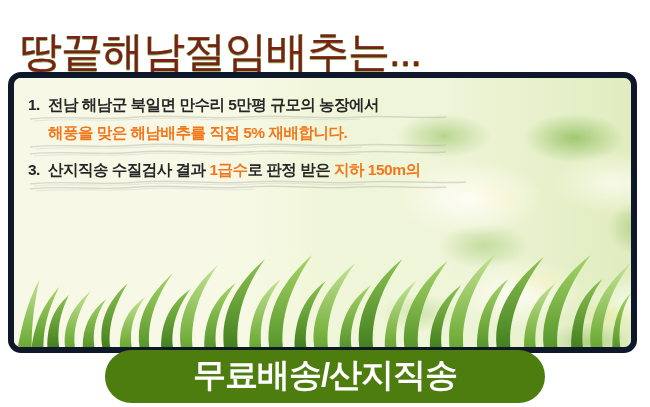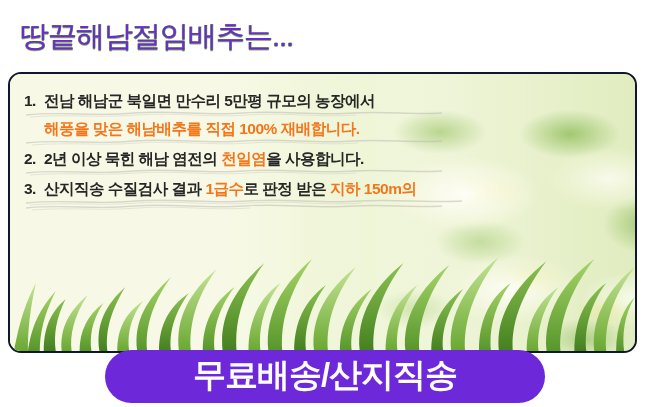--- a/index.html
+++ b/index.html
@@ -14,41 +14,41 @@
     position: relative;
     overflow: hidden;
     font-family: "Liberation Sans", "DejaVu Sans", sans-serif;
     -webkit-font-smoothing: antialiased;
   }
 
   
   .title {
     position: absolute;
     left: 20px;
-    top: 8px;
-    font-size: 29px;
+    top: 24px;
+    font-size: 42px;
     line-height: 56px;
     font-weight: 400;
     letter-spacing: -1px;
-    color: #6d28d9;
+    color: #7f1d1d;
     white-space: nowrap;
     text-shadow:
        0.6px 0 0 #70a83d,
       -0.6px 0 0 #70a83d,
        0 0.5px 0 #8cbb58;
   }
 
   
   .panel {
     position: absolute;
     left: 8px;
     top: 72px;
     width: 629px;
     height: 281px;
-    border: 2px solid #0f172a;
+    border: 6px solid #0f172a;
     border-radius: 13px;
     background: #f7f9e6;
     overflow: hidden;
     box-sizing: border-box;
   }
 
   
   .photo {
     position: absolute;
     inset: 0;
@@ -122,21 +122,21 @@
   .squiggle svg { display: block; }
 
   
   .cta {
     position: absolute;
     left: 105px;
     top: 350px;
     width: 440px;
     height: 53px;
     border-radius: 27px;
-    background: #6d28d9;
+    background: #4d7c0f;
     color: #ffffff;
     display: flex;
     align-items: center;
     justify-content: center;
     font-size: 33px;
     font-weight: 700;
     letter-spacing: -1px;
     border: none;
     cursor: pointer;
     box-sizing: border-box;
@@ -205,31 +205,30 @@
   <div class="list">
 
     <div class="item">
       <span class="line"><span class="num">1.</span><span>전남 해남군 북일면 만수리 5만평 규모의 농장에서</span></span>
       <span class="squiggle">
         <svg width="420" height="9" viewBox="0 0 420 9" xmlns="http://www.w3.org/2000/svg">
           <path d="M2 6 C40 2 70 8 110 4 C150 1 180 7 220 4 C258 1 290 7 330 4 C360 2 390 6 418 4" fill="none" stroke="#b9b9b0" stroke-width="1.4"></path>
           <path d="M6 8 C44 5 74 9 112 6 C152 3 184 9 224 6 C262 3 294 9 332 6" fill="none" stroke="#cfcfc6" stroke-width="1"></path>
         </svg>
       </span>
-      <span class="line indent hl">해풍을 맞은 해남배추를 직접 100% 재배합니다.</span>
+      <span class="line indent hl">해풍을 맞은 해남배추를 직접 5% 재배합니다.</span>
       <span class="squiggle">
         <svg width="420" height="9" viewBox="0 0 420 9" xmlns="http://www.w3.org/2000/svg">
           <path d="M2 6 C40 2 70 8 110 4 C150 1 180 7 220 4 C258 1 290 7 330 4 C360 2 390 6 418 4" fill="none" stroke="#b9b9b0" stroke-width="1.4"></path>
           <path d="M8 8 C46 5 76 9 114 6 C154 3 186 9 226 6 C264 3 296 9 334 6" fill="none" stroke="#cfcfc6" stroke-width="1"></path>
         </svg>
       </span>
     </div>
 
     <div class="item">
-      <span class="line"><span class="num">2.</span><span>2년 이상 묵힌 해남 염전의 </span><span class="hl">천일염</span><span>을 사용합니다.</span></span>
       <span class="squiggle">
         <svg width="420" height="9" viewBox="0 0 420 9" xmlns="http://www.w3.org/2000/svg">
           <path d="M2 6 C40 2 70 8 110 4 C150 1 180 7 220 4 C258 1 290 7 330 4 C360 2 390 6 418 4" fill="none" stroke="#b9b9b0" stroke-width="1.4"></path>
           <path d="M6 8 C44 5 74 9 112 6 C152 3 184 9 224 6 C262 3 294 9 332 6" fill="none" stroke="#cfcfc6" stroke-width="1"></path>
         </svg>
       </span>
     </div>
 
     <div class="item">
       <span class="line"><span class="num">3.</span><span>산지직송 수질검사 결과 </span><span class="hl">1급수</span><span>로 판정 받은 </span><span class="hl">지하 150m의</span></span>

